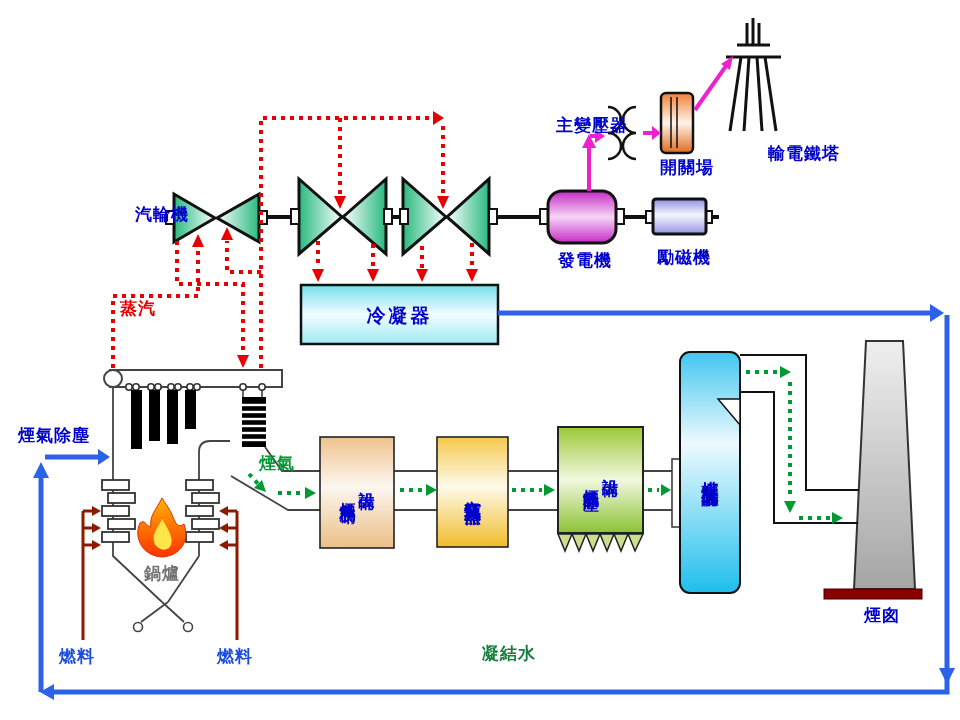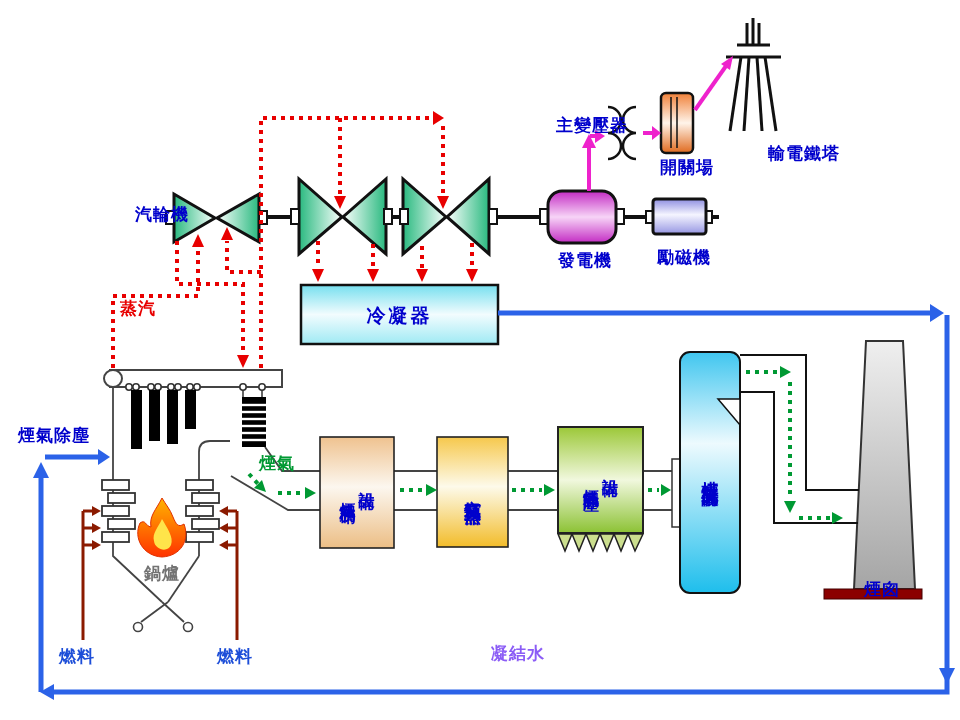--- a/index.html
+++ b/index.html
@@ -3,21 +3,21 @@
 <meta charset="utf-8">
 <style>
   html,body{margin:0;padding:0;background:#fff;}
   #stage{position:relative;width:960px;height:720px;background:#ffffff;overflow:hidden;
          font-family:"Liberation Sans",sans-serif;}
   #diagram-svg{position:absolute;left:0;top:0;z-index:1;}
   .lbl{position:absolute;z-index:3;font-weight:bold;font-size:17px;color:#0000CC;
        white-space:nowrap;letter-spacing:1px;}
   .lbl.red{color:#E80000;}
   .lbl.green{color:#009933;}
-  .lbl.waterblue{color:#8b5cf6;margin-left:9px;}
+  .lbl.waterblue{color:#15803d;}
   .lbl.brown{color:#1d4ed8;}
   .lbl.boilerred{color:#737373;}
   .title{position:absolute;z-index:3;font-family:"DejaVu Serif","Liberation Serif",serif;
          font-weight:bold;font-size:27px;color:#1A1ACC;letter-spacing:4px;white-space:nowrap;}
   .vbox{position:absolute;z-index:3;display:flex;flex-direction:row;align-items:center;
         justify-content:center;gap:3px;}
   .vcol{writing-mode:vertical-rl;text-orientation:upright;font-weight:bold;font-size:16px;
         color:#0000CC;letter-spacing:2px;line-height:1;}
   .vcol.sub{transform:translateY(-12px);}
   .condlbl{position:absolute;z-index:3;text-align:center;font-weight:bold;font-size:19px;
@@ -322,21 +322,21 @@
 <div class="lbl" style="left:558px;top:249px;">發電機</div>
 <div class="lbl" style="left:657px;top:246px;font-family:Liberation Mono, monospace;">勵磁機</div>
 <div class="lbl red" style="left:120px;top:297px;font-size:17px;">蒸汽</div>
 <div class="condlbl" style="left:301px;top:303px;width:197px;">冷凝器</div>
 <div class="lbl" style="left:18px;top:424px;">煙氣除塵</div>
 <div class="lbl green" style="left:247px;top:452px;margin-left:12px;">煙氣</div>
 <div class="lbl boilerred" style="left:144px;top:562px;">鍋爐</div>
 <div class="lbl brown" style="left:59px;top:645px;">燃料</div>
 <div class="lbl brown" style="left:217px;top:645px;">燃料</div>
 <div class="lbl waterblue" style="left:482px;top:642px;">凝結水</div>
-<div class="lbl" style="left:864px;top:578px;">煙囪</div>
+<div class="lbl" style="left:864px;top:604px;">煙囪</div>
 
 <div class="vbox" style="left:320px;top:437px;width:74px;height:111px;">
   <span class="vcol">煙氣脫硝</span>
   <span class="vcol sub">設備</span>
 </div>
 <div class="vbox" style="left:437px;top:437px;width:71px;height:110px;">
   <span class="vcol" style="font-size:17px;">空氣預熱器</span>
 </div>
 <div class="vbox" style="left:558px;top:427px;width:85px;height:106px;">
   <span class="vcol">煙氣除塵</span>

